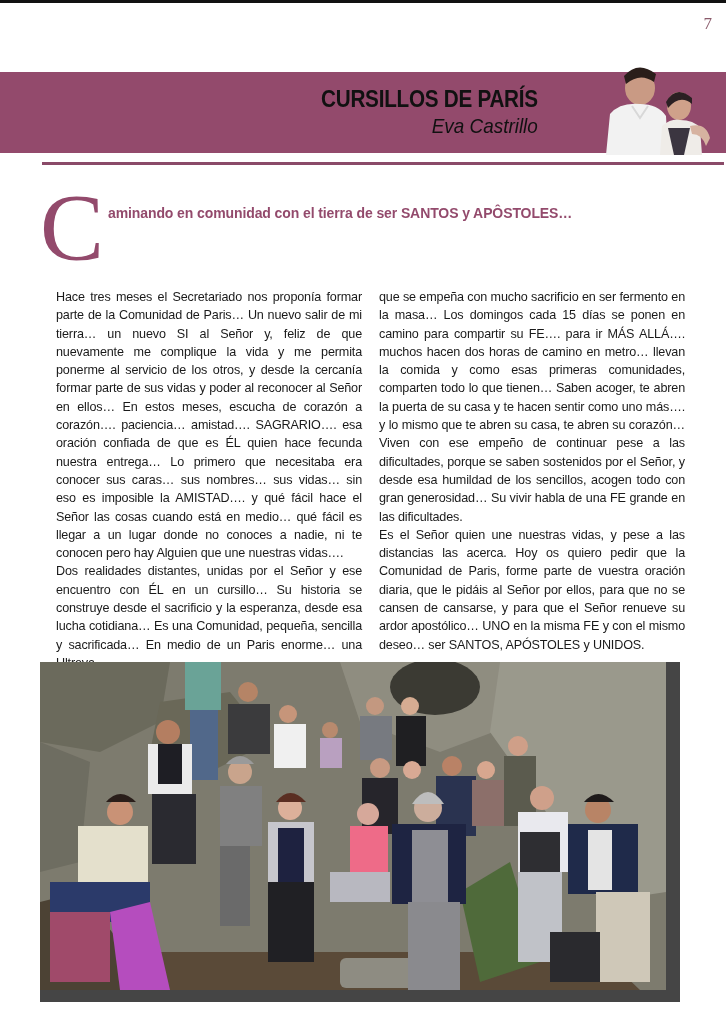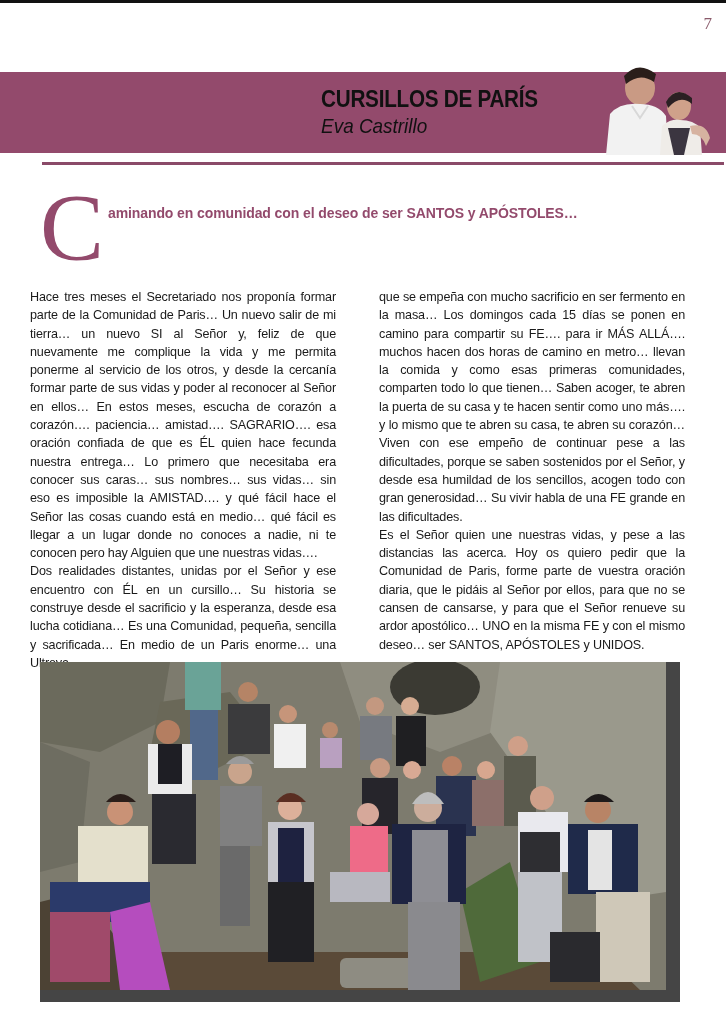--- a/index.html
+++ b/index.html
@@ -9,21 +9,21 @@
   }
   .topbar { position: absolute; left: 0; top: 0; width: 726px; height: 3px; background: #111; }
   .page-number {
     position: absolute; right: 14px; top: 14px; font-family: "Liberation Serif", serif;
     font-size: 17px; color: #8a5a6a;
   }
   .band {
     position: absolute; left: 0; top: 72px; width: 726px; height: 81px; background: #934a6c;
   }
   .band-title {
-    position: absolute; right: 188px; top: 88px; text-align: left; line-height: 1;
+    position: absolute; right: 188px; top: 88px; text-align: right; line-height: 1;
   }
   .band-title .t1 {
     font-family: "Liberation Sans Narrow", "Liberation Sans", sans-serif; font-weight: bold; font-size: 23px;
     color: #111; letter-spacing: -0.3px; transform: scaleX(0.9); transform-origin: right; display: block;
   }
   .band-title .t2 {
     font-style: italic; font-size: 21px; color: #111; display: block; margin-top: 4px;
     transform: scaleX(0.9); transform-origin: right;
   }
   .author-photo {
@@ -36,21 +36,21 @@
   }
   .lead {
     position: absolute; left: 108px; top: 205px; font-size: 14px; font-weight: bold; color: #934a6c;
     letter-spacing: -0.1px;
   }
   .col {
     position: absolute; top: 288px; width: 306px; font-size: 12.6px; line-height: 18.3px;
     text-align: justify; color: #1a1a1a; letter-spacing: -0.15px;
   }
   .col p { margin: 0; }
-  .col-left { left: 30px; }
+  .col-left { left: 56px; }
   .col-right { left: 379px; }
   .photo-frame {
     position: absolute; left: 40px; top: 662px; width: 640px; height: 340px; background: #454545;
   }
   .photo {
     position: absolute; left: 0; top: 0; width: 626px; height: 328px; overflow: hidden;
     background: linear-gradient(180deg, #7b7a6e 0%, #8a887c 30%, #6d6a5c 60%, #4f4536 100%);
   }
 </style>
 </head>
@@ -77,21 +77,21 @@
     <path d="M90 40 Q100 22 116 36 L116 42 Q104 32 92 46 Z" fill="#2b2023"></path>
     <path d="M84 93 L86 64 Q96 56 104 58 Q118 58 124 66 L126 93 Z" fill="#efece8"></path>
     <path d="M92 66 L98 93 L108 93 L114 66" fill="#3b3540"></path>
     <path d="M114 64 Q130 60 134 76 L130 84 Q126 72 116 72 Z" fill="#d6b2a0"></path>
   </svg>
 </div>
 
 <div class="divider"></div>
 
 <div class="dropcap">C</div>
-<div class="lead">aminando en comunidad con el deseo de ser SANTOS y APÓSTOLES…</div>
+<div class="lead">aminando en comunidad con el tierra de ser SANTOS y APÔSTOLES…</div>
 
 <div class="col col-left">
   <p> Hace tres meses el Secretariado nos proponía formar parte de la Comunidad de Paris… Un nuevo salir de mi tierra… un nuevo SI al Señor y, feliz de que nuevamente me complique la vida y me permita ponerme al servicio de los otros, y desde la cercanía formar parte de sus vidas y poder al reconocer al Señor en ellos…  En estos meses, escucha de corazón a corazón…. paciencia… amistad…. SAGRARIO…. esa oración confiada de que es ÉL quien hace fecunda nuestra entrega… Lo primero que necesitaba era conocer sus caras… sus nombres… sus vidas…  sin eso es imposible la AMISTAD…. y qué fácil hace el Señor las cosas cuando está en medio… qué fácil es llegar a un lugar donde no conoces a nadie, ni te conocen pero hay Alguien que une nuestras vidas….</p>
   <p>Dos realidades distantes, unidas por el Señor  y ese encuentro con ÉL en un cursillo… Su historia se construye desde el sacrificio y la esperanza, desde esa lucha cotidiana… Es una Comunidad, pequeña, sencilla y sacrificada… En medio de un Paris enorme… una Ultreya,</p>
 </div>
 
 <div class="col col-right">
   <p>que se empeña con mucho sacrificio en ser fermento en la masa… Los domingos cada 15 días se ponen en camino para compartir su FE…. para ir MÁS ALLÁ…. muchos hacen dos horas de camino en metro… llevan la comida y como esas primeras comunidades, comparten todo lo que tienen… Saben acoger, te abren la puerta de su casa y te hacen sentir como uno más…. y lo mismo que te abren su casa, te abren su corazón… Viven con ese empeño de continuar pese a las dificultades, porque se saben sostenidos por el Señor, y desde esa humildad de los sencillos, acogen todo con gran generosidad…  Su vivir habla de una FE grande en las dificultades.</p>
   <p>Es el Señor quien une nuestras vidas, y pese a las distancias las acerca. Hoy os quiero pedir que la Comunidad de Paris, forme parte de vuestra oración diaria, que le pidáis al Señor por ellos, para que no se cansen de cansarse, y para que el Señor renueve su ardor apostólico… UNO en la misma FE y con el mismo deseo… ser SANTOS, APÓSTOLES  y UNIDOS.</p>
 </div>

